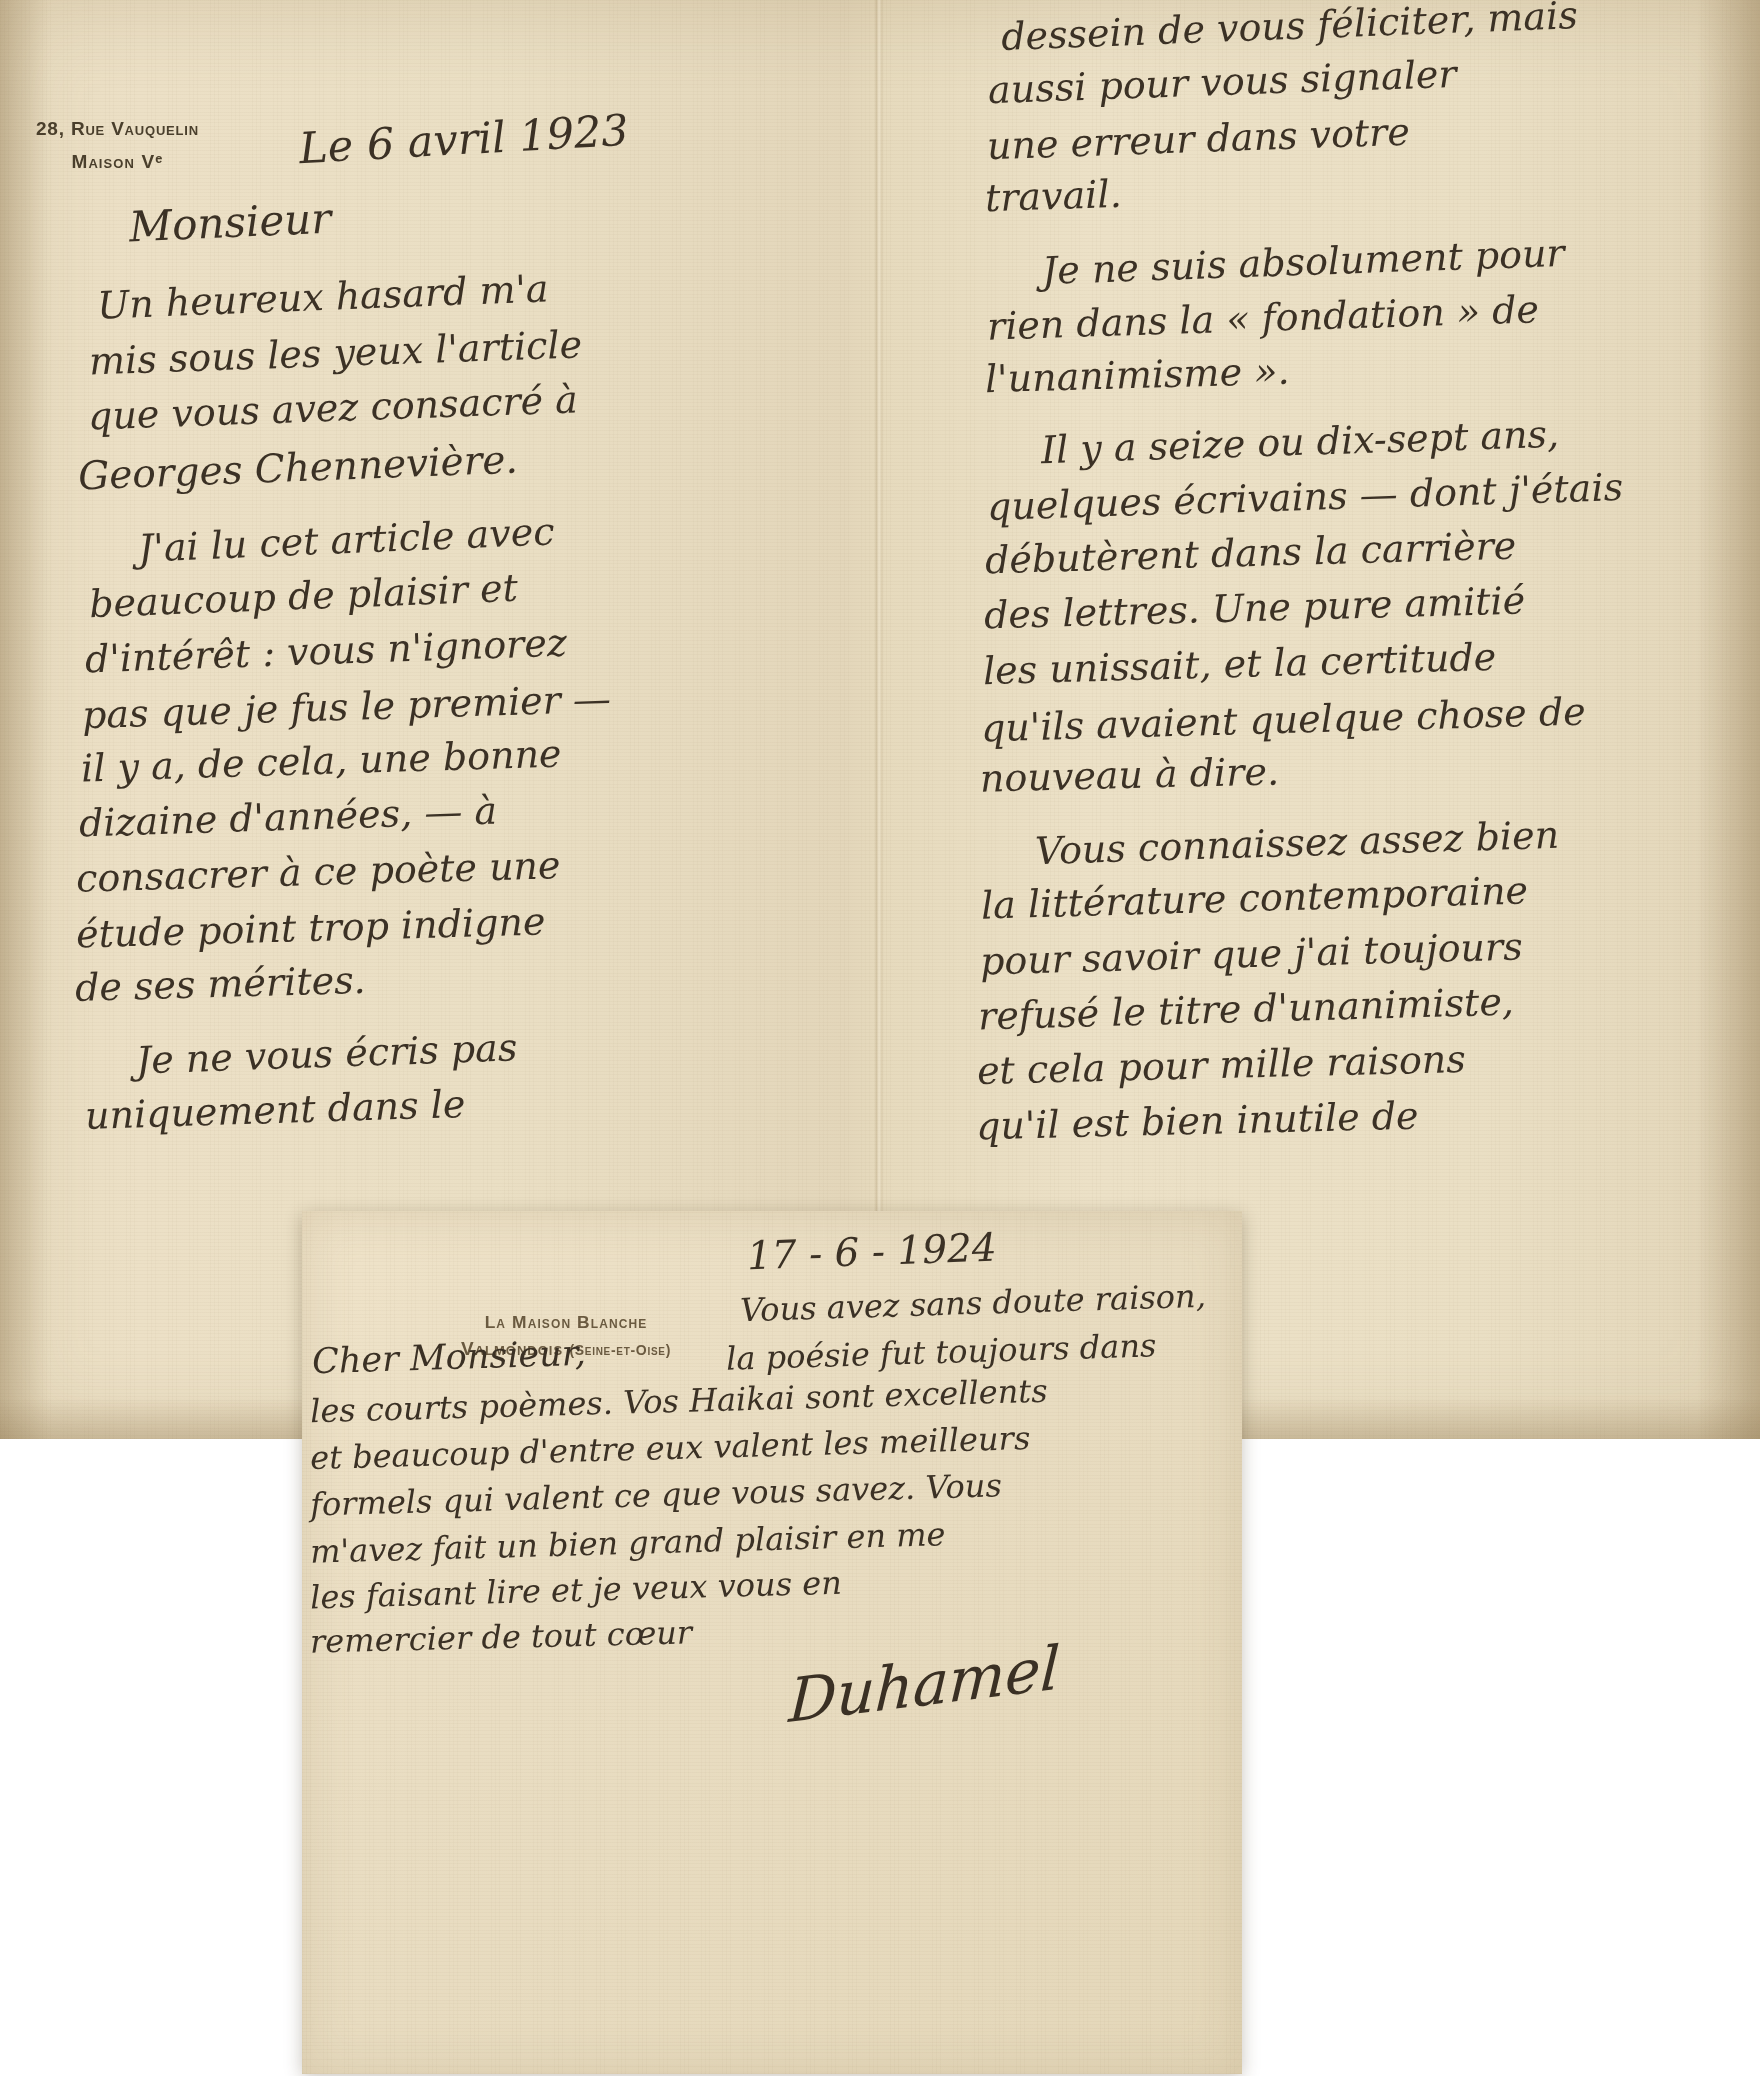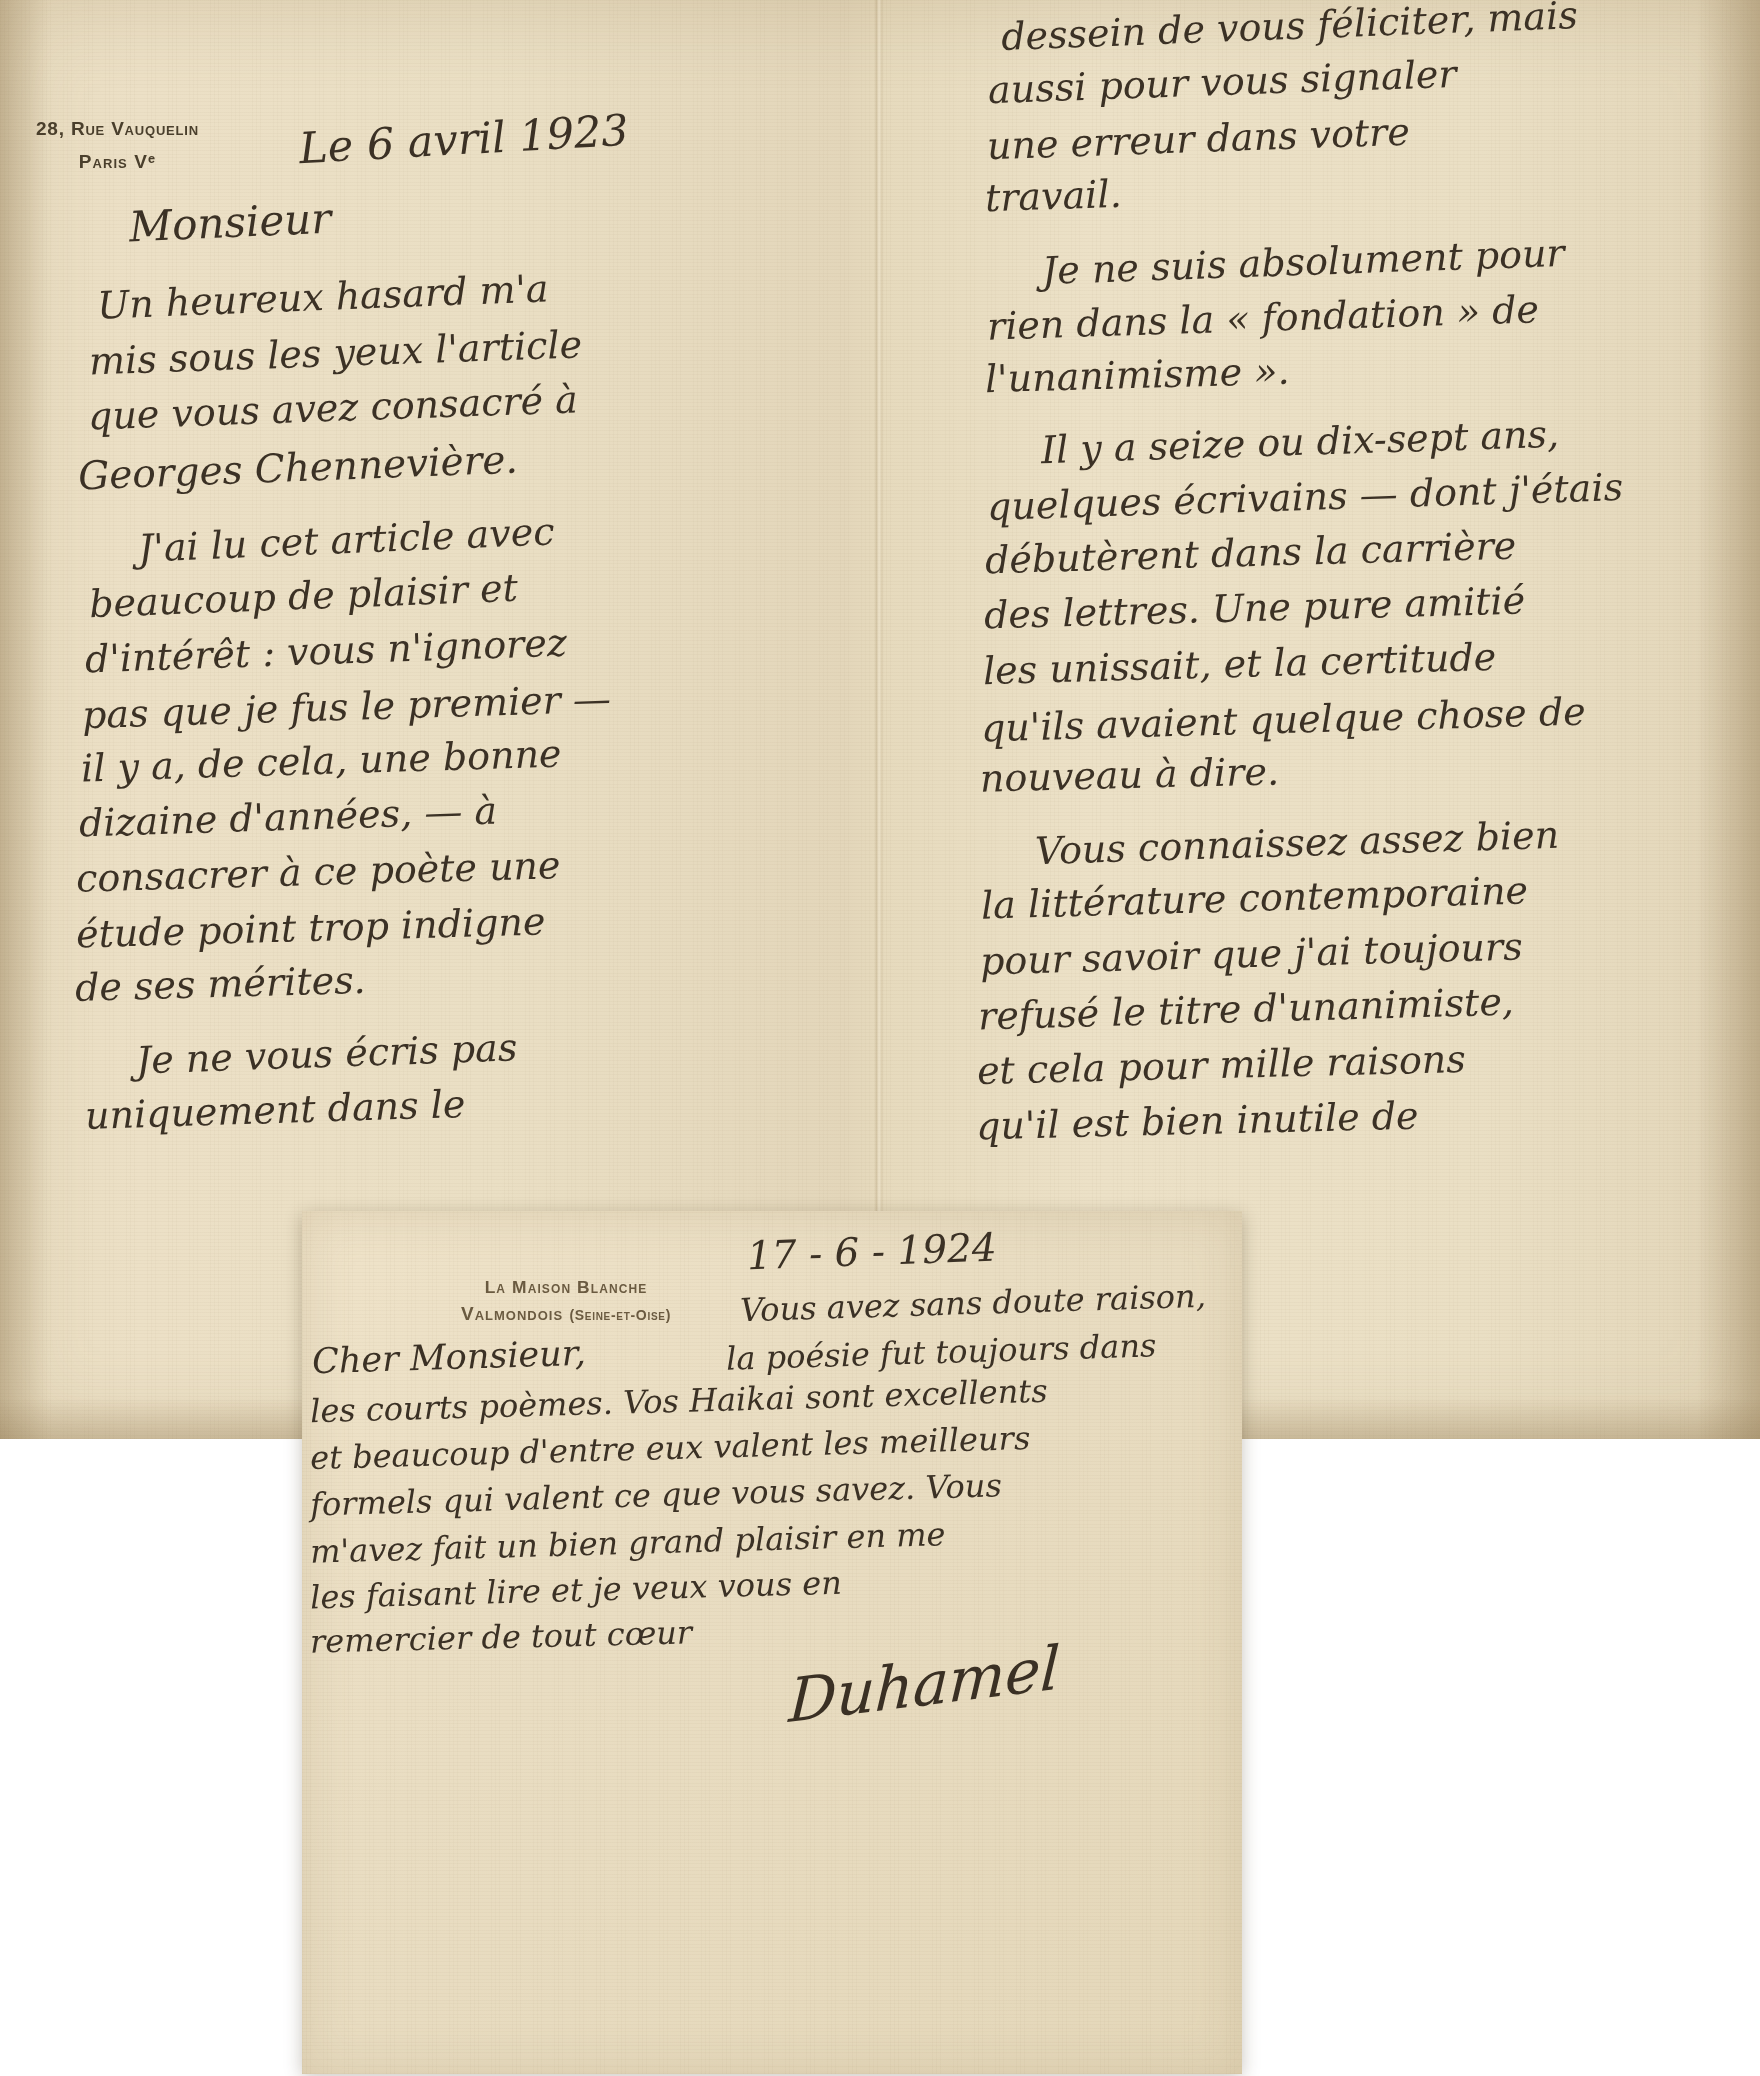--- a/index.html
+++ b/index.html
@@ -119,20 +119,21 @@
     color: #6a5a40;
     text-align: center;
     width: 292px;
   }
   #card-letterhead .cl-line1 {
     font-size: 17.4px;
     letter-spacing: 1.1px;
     font-variant: small-caps;
     font-weight: bold;
     white-space: nowrap;
+    margin-top: 35px;
   }
   #card-letterhead .cl-line2 {
     font-size: 19px;
     letter-spacing: 1px;
     font-variant: small-caps;
     font-weight: bold;
     margin-top: 5px;
     white-space: nowrap;
   }
   #card-letterhead .cl-line2 .small {
@@ -159,21 +160,21 @@
 <body>
 
 <div id="letter-sheet">
   <div class="paper-grain"></div>
   <div class="edge-shade-left"></div>
   <div class="edge-shade-right"></div>
   <div class="edge-shade-bottom"></div>
 
   <div id="letterhead">
     <div class="lh-line1">28, Rue Vauquelin</div>
-    <div class="lh-line2">Paris Vᵉ</div>
+    <div class="lh-line2">Maison Vᵉ</div>
   </div>
 
   <div class="hw-line ln" style="left:299px; top:118px; font-size:43px; transform:rotate(-3.2deg);">Le 6 avril 1923</div>
 
   <div class="hw-line ln" style="left:129px; top:202px; font-size:42px; transform:rotate(-2.5deg);">Monsieur</div>
 
   <div class="ln" style="left:0; top:0;">
     <div class="hw-line ln" style="left:97px; top:278px;  font-size:38px; transform:rotate(-2.2deg);">Un heureux hasard m'a</div>
     <div class="hw-line ln" style="left:89px; top:334px;  font-size:38px; transform:rotate(-2.0deg);">mis sous les yeux l'article</div>
     <div class="hw-line ln" style="left:88px; top:389px;  font-size:38px; transform:rotate(-2.0deg);">que vous avez consacré à</div>

